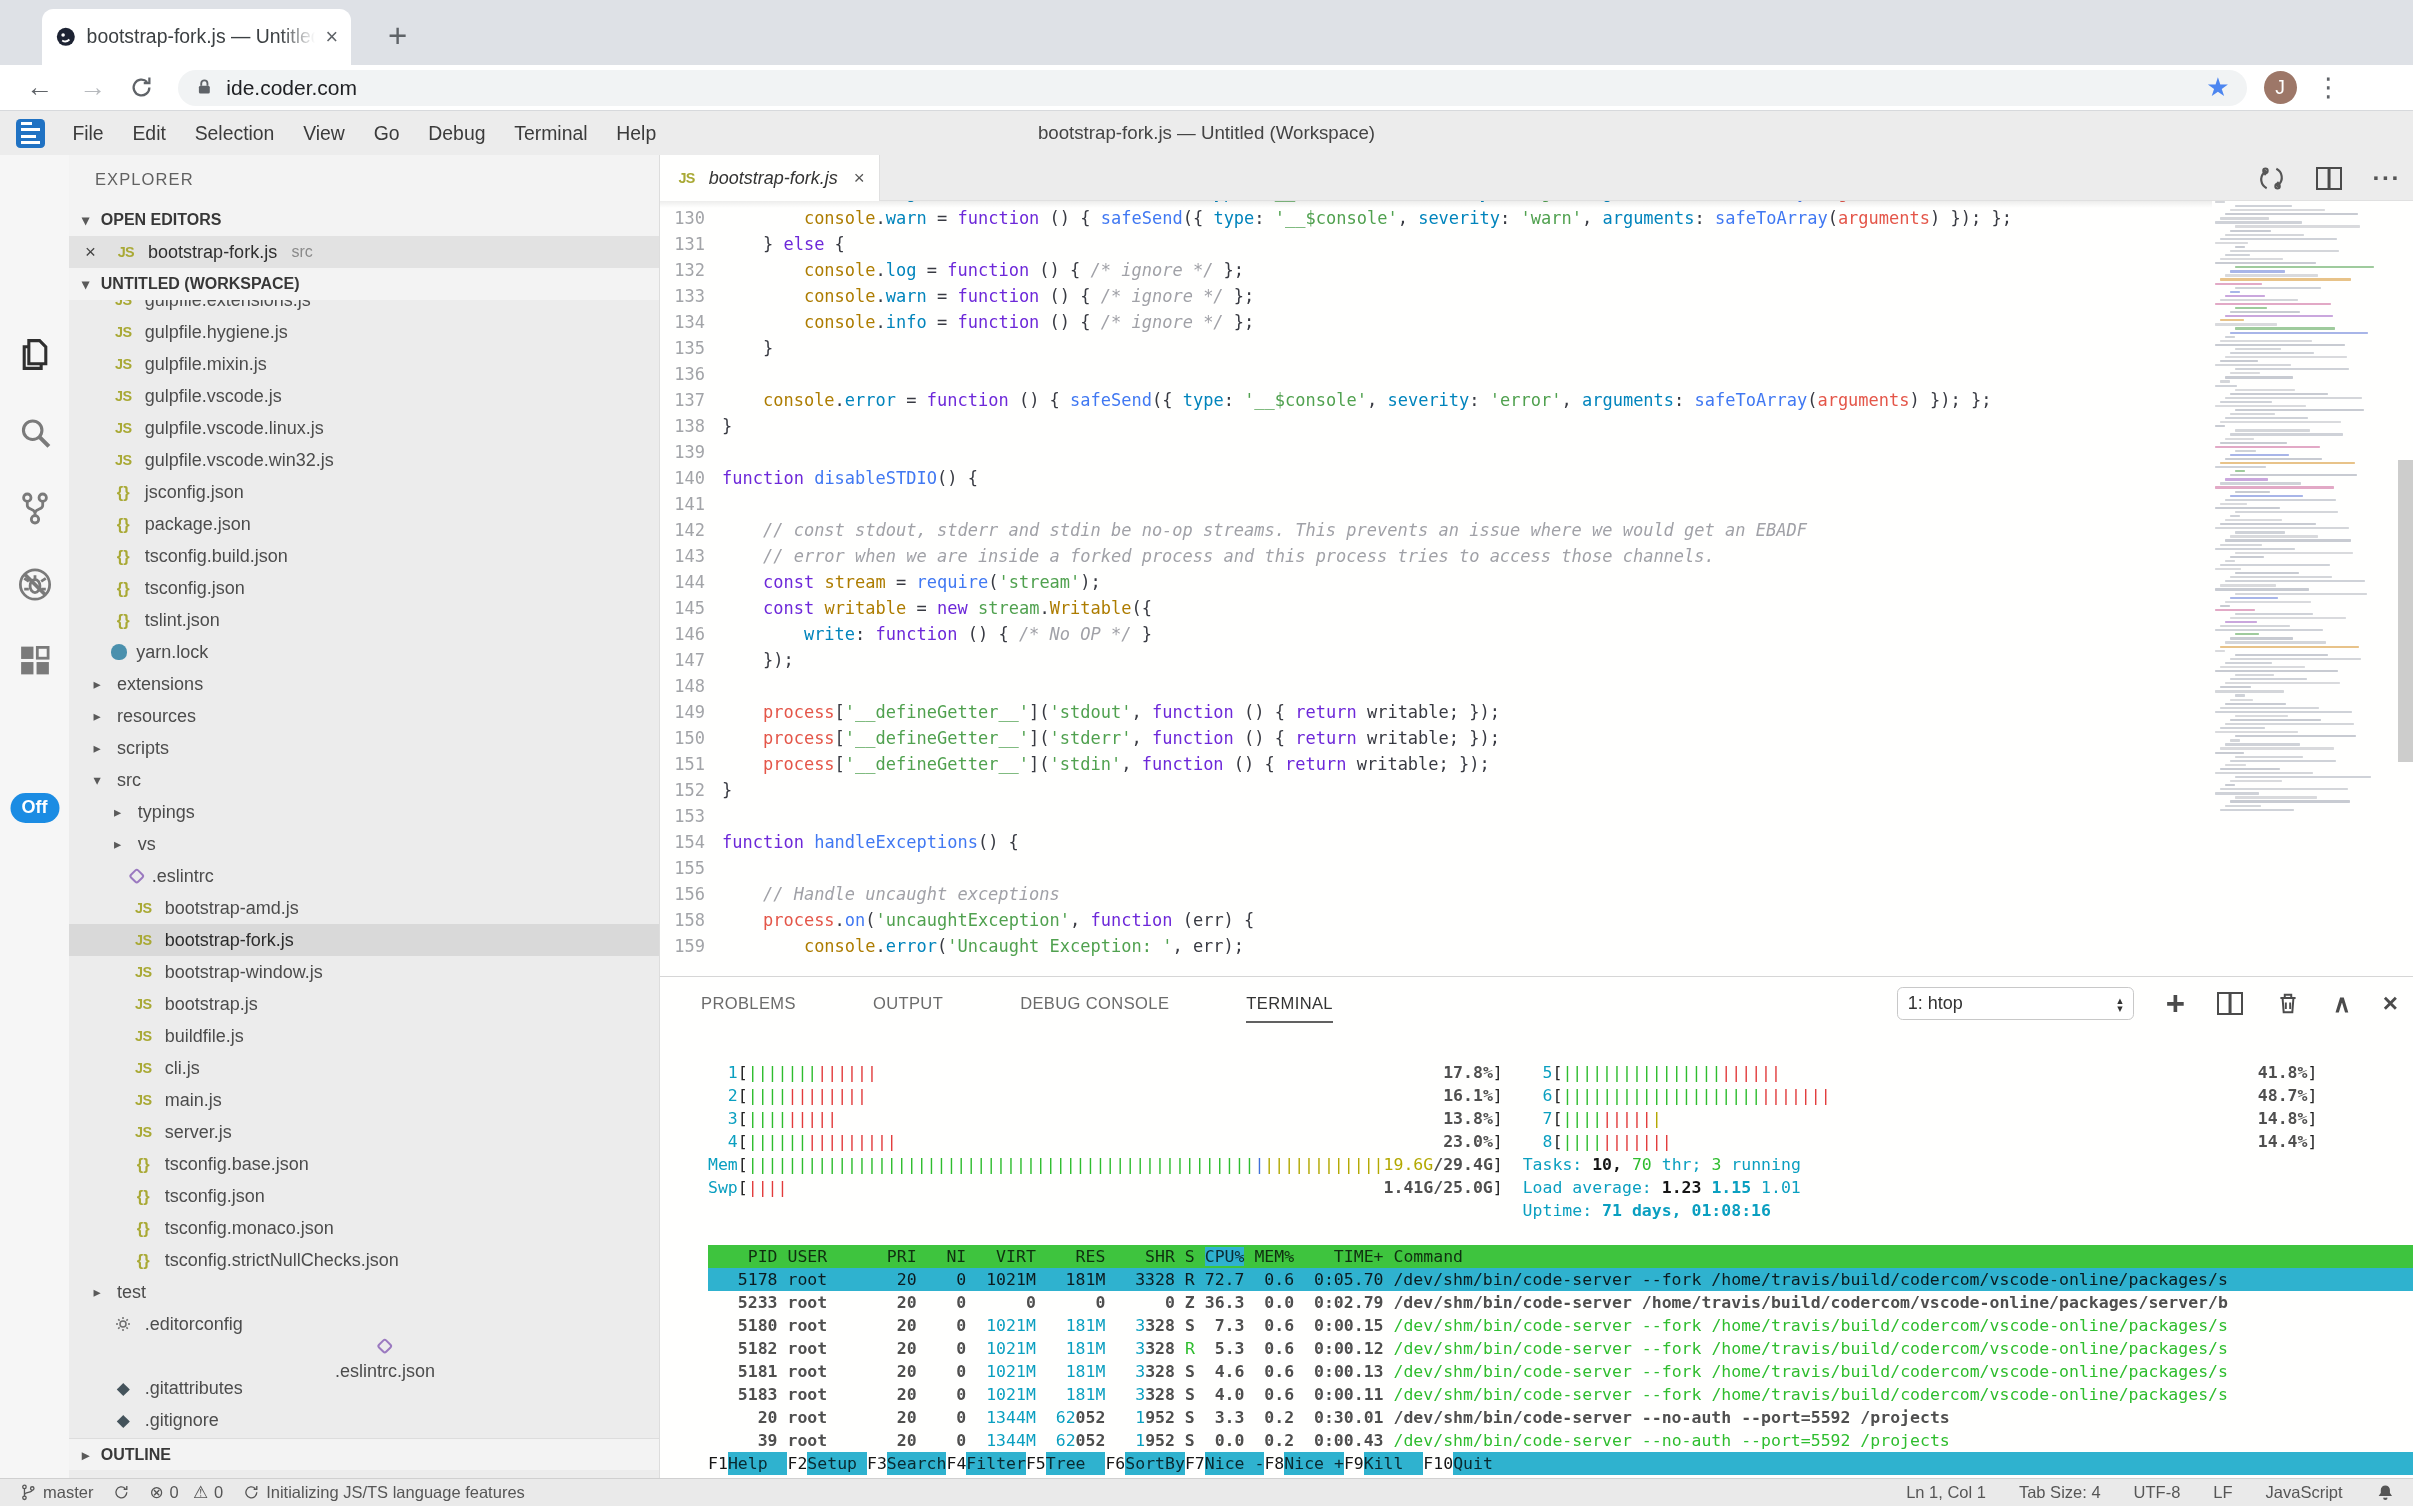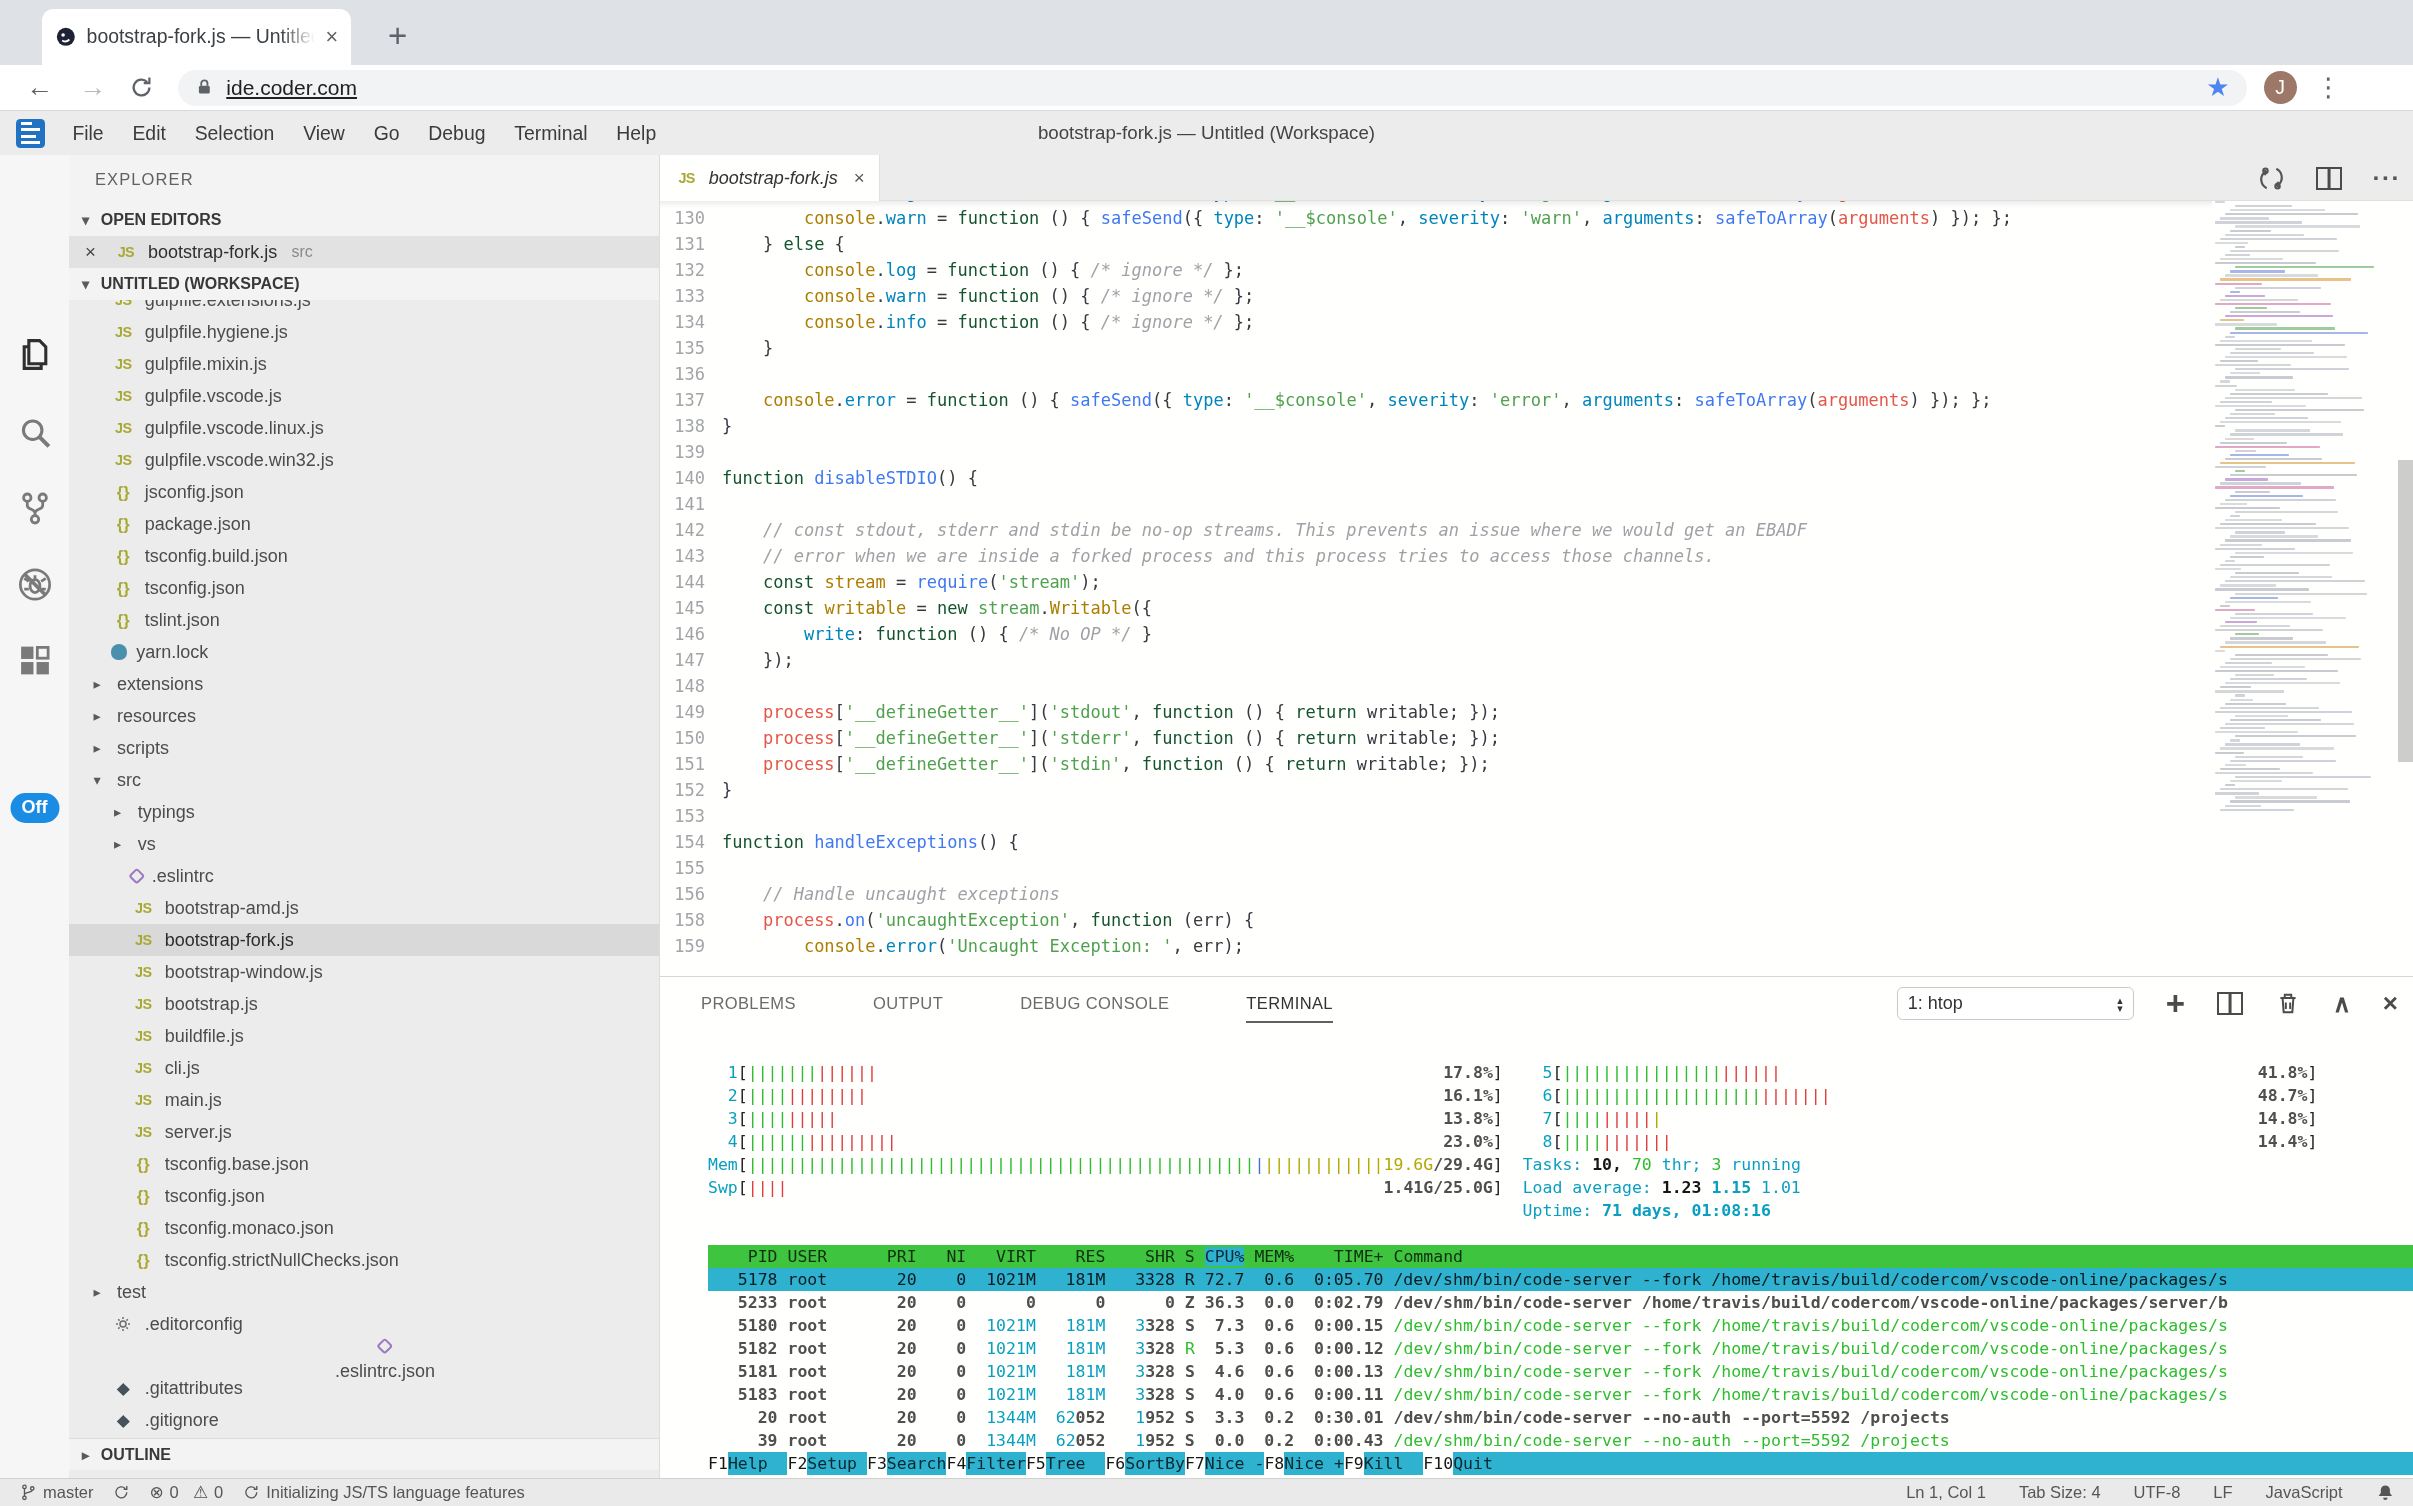--- a/index.html
+++ b/index.html
@@ -15,21 +15,21 @@
   .btab .ttl { font-size:19.4px; color:#3c4043; white-space:nowrap; overflow:hidden; flex:1;
     -webkit-mask-image:linear-gradient(90deg,#000 85%,transparent); mask-image:linear-gradient(90deg,#000 85%,transparent);}
   .btab .tclose { font-size:21.6px; color:#5f6368; line-height:1; }
   #newtab { position:absolute; left:388px; top:18.7px; font-size:33px; color:#5f6368; font-weight:300; line-height:1;}
   #urlrow { position:absolute; left:0; top:65px; width:100%; height:46px; background:#fff;
     border-bottom:0.7px solid #d7d9dc; display:flex; align-items:center; }
   .navic { font-size:27px; color:#5f6368; margin-left:26px; }
   .navic.dim { color:#b6b9bd; }
   #urlpill { margin-left:23px; width:2069px; height:36px; background:#f1f3f4; border-radius:18px;
     display:flex; align-items:center; padding:0 17px; gap:13px; }
-  #urltext { font-size:21px; color:#202124; flex:1;text-decoration:underline; }
+  #urltext { font-size:21px; color:#202124; flex:1; }
   #star { color:#4d86f0; font-size:26px; }
   #avatar { width:33px; height:33px; border-radius:50%; background:#9d7768; color:#fff; font-size:19.4px;
     display:flex; align-items:center; justify-content:center; margin-left:17px; }
   #dots3 { font-size:26px; color:#5f6368; margin:0 20px 0 18.7px; }
 
   
   #menubar { position:absolute; left:0; top:111px; width:100%; height:45px; background:#ececec;
     border-bottom:0.7px solid #d9d9d9; display:flex; align-items:center; }
   #vslogo { width:29px; height:29px; margin:0 13px 0 16px; background:#2072c3; border-radius:4.3px;
     display:flex; flex-direction:column; justify-content:center; gap:3.6px; padding:0 5px; }
@@ -78,21 +78,21 @@
   #etab .xc { font-size:18.7px; color:#555; }
   #etoolbar { position:absolute; right:13px; top:0; height:46px; display:flex; align-items:center; gap:30px; }
   #etoolbar .ticon { width:29px; height:29px; color:#555; }
   #etoolbar .dots { font-size:24.4px; color:#555; font-weight:bold; letter-spacing:1.4px;}
   #code { position:absolute; left:0; top:46px; width:1552px; height:775px; overflow:hidden; }
   #code:before { content:""; position:absolute; left:0; top:0; width:100%; height:7.2px;
     background:linear-gradient(rgba(0,0,0,.07),transparent); z-index:5; }
   #codelines { position:absolute; left:0; top:-21.6px; width:100%; }
   .cline { height:26px; line-height:26px; white-space:pre; font-family:"DejaVu Sans Mono", monospace; font-size:17px; }
   .cline .ln { display:inline-block; width:45px; text-align:right; color:#a2a4a8; margin-right:17px; }
-  .tk-w{color:#383a42} .tk-k{color:#14532d} .tk-f{color:#4078f2} .tk-p{color:#0184bc}
+  .tk-w{color:#383a42} .tk-k{color:#6d28d9} .tk-f{color:#4078f2} .tk-p{color:#0184bc}
   .tk-o{color:#ad7c00} .tk-s{color:#50a14f} .tk-c{color:#a0a1a7; font-style:italic} .tk-r{color:#e45649}
   #minimap { position:absolute; right:19.4px; top:46px; width:183px; height:775px; background:#fffffe; overflow:hidden;}
   .mml { height:2.2px; margin-bottom:1.9px; border-radius:0.7px; }
   #vscroll { position:absolute; right:1.4px; top:305px; width:15px; height:302px; background:rgba(90,90,90,.30); }
 
   
   #panel { position:absolute; left:660px; top:976px; width:1754px; height:502px; background:#fffffe; border-top:0.7px solid #d6d6d6; }
   #phdr { position:absolute; left:0; top:0; width:100%; height:53px; display:flex; align-items:center; }
   .ptab { font-size:16.5px; letter-spacing:0.4px; color:#6b6b6b; margin-left:41px; position:relative; height:100%;
     display:flex; align-items:center; }

